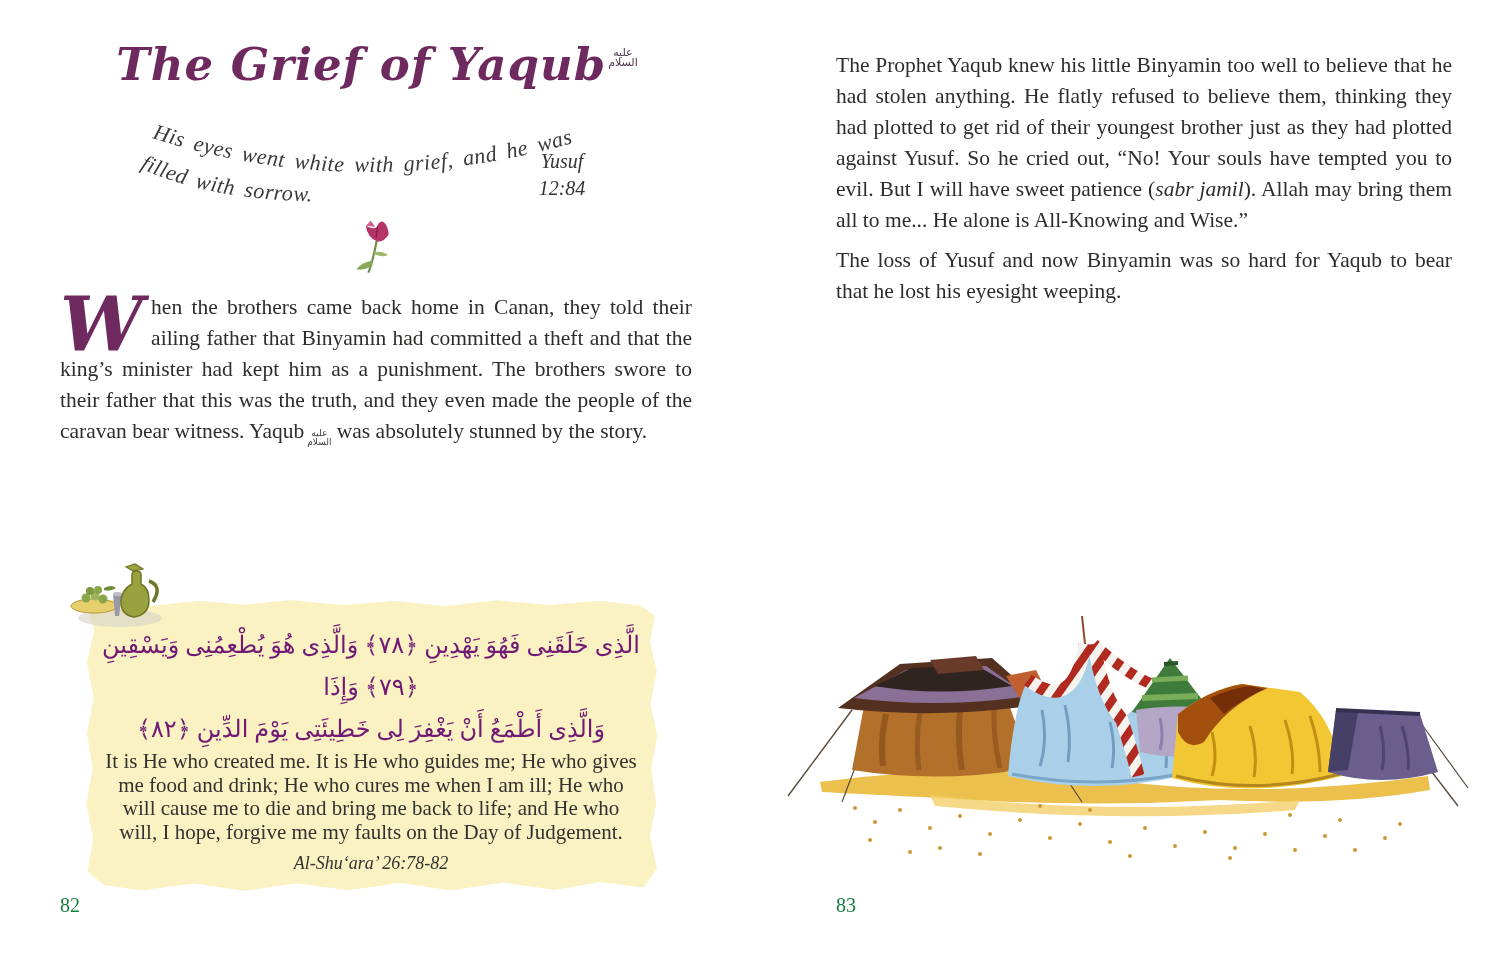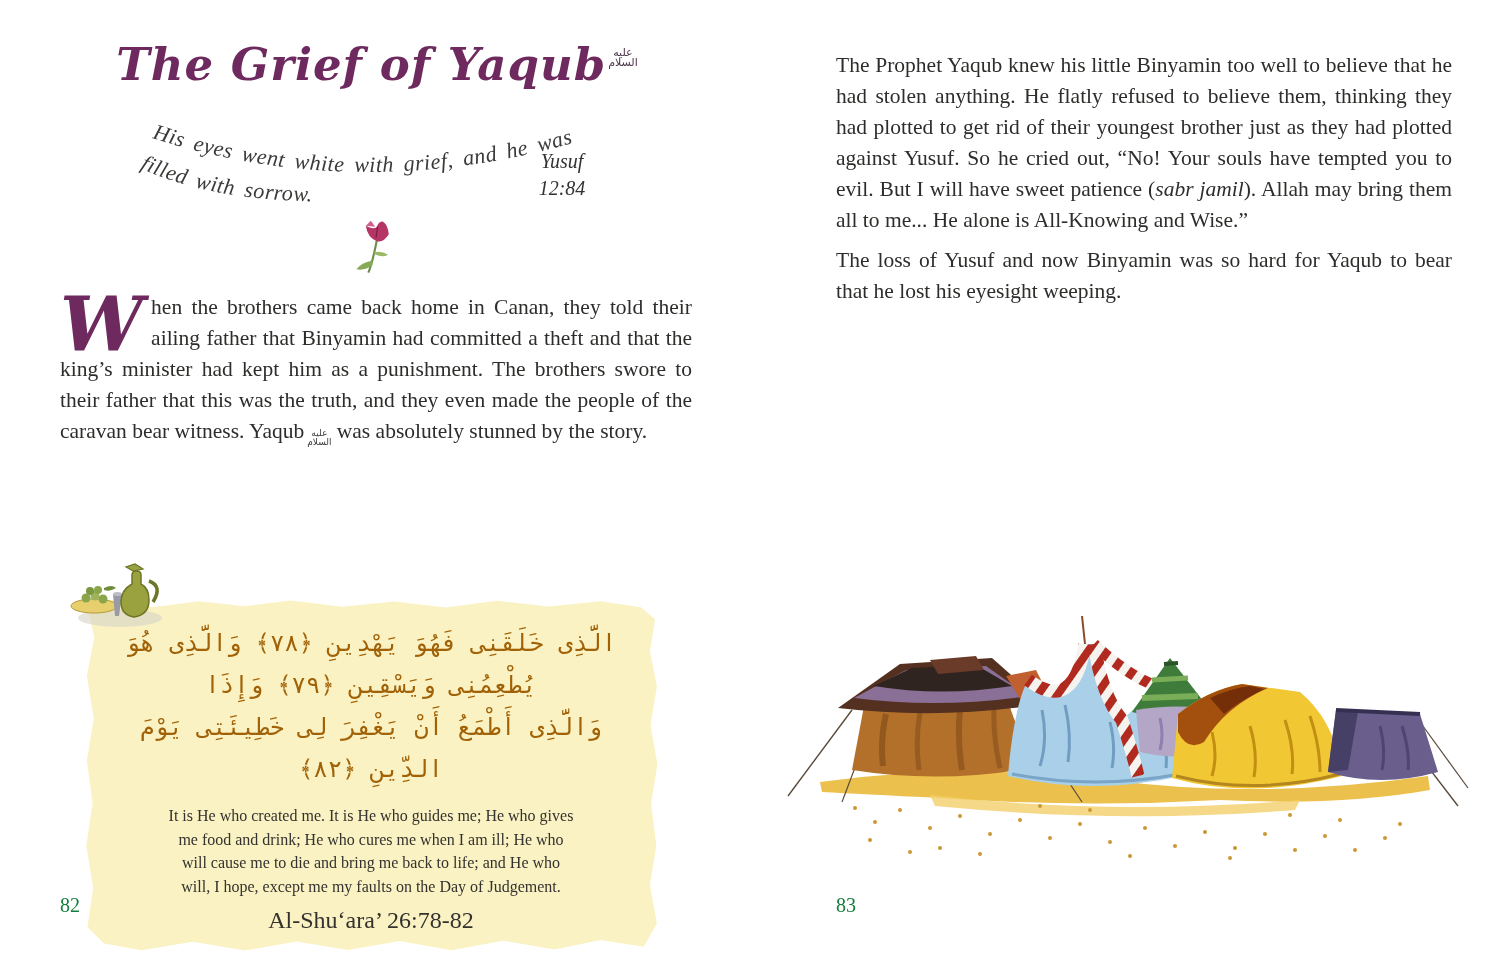--- a/index.html
+++ b/index.html
@@ -47,25 +47,25 @@
   }
   .right-page .para{margin:0 0 9px 0;font-size:21.5px;line-height:31px;}
 
   
   .quran-box{
     position:absolute;left:24px;top:560px;width:574px;box-sizing:border-box;
     background:#faf2c2;padding:26px 16px 18px 16px;text-align:center;
     clip-path:polygon(0.5% 2%,5% 0.6%,12% 2.6%,20% 0.9%,28% 2.3%,36% 0.7%,45% 2.5%,54% 1%,63% 2.7%,72% 0.8%,81% 2.4%,90% 0.9%,97% 2.6%,99.5% 6%,98.6% 15%,99.8% 25%,98.7% 36%,99.9% 47%,98.8% 58%,99.7% 70%,98.6% 81%,99.8% 92%,97.5% 98.5%,90% 96.6%,82% 99.3%,73% 96.8%,64% 99.5%,55% 96.9%,46% 99.4%,37% 97%,28% 99.6%,19% 97.1%,10% 99.5%,3.5% 97.6%,0.6% 93%,1.6% 82%,0.4% 70%,1.5% 58%,0.5% 46%,1.7% 34%,0.5% 22%,1.8% 11%);
   }
   .arabic-line{
-    direction:rtl;font-family:Liberation Mono, monospace;
-    font-size:24px;line-height:42px;color:#a16207;
-  }
-  .translation{margin-top:12px;font-size:16px;line-height:23.5px;color:#33322f;}
-  .citation{margin-top:9px;font-size:24px;color:#33322f;}
+    direction:rtl;font-family:Liberation Serif, serif;
+    font-size:24px;line-height:42px;color:#701a75;
+  }
+  .translation{margin-top:0;font-size:21px;line-height:23.5px;color:#33322f;}
+  .citation{margin-top:9px;font-style:italic;font-size:18px;color:#33322f;}
   .still-life{position:absolute;left:4px;top:518px;}
 
   
   .pagenum{position:absolute;left:0;top:856px;width:100%;text-align:left;font-size:20px;color:#15803d;}
   .right-page .pagenum{top:844px;}
 
   
   .tents{position:absolute;left:-56px;top:560px;}
 </style>
 </head>
@@ -113,21 +113,21 @@
       </span><span> was absolutely stunned by the story.</span>
   </div>
 
   <div class="quran-box">
     <div class="arabic-line">الَّذِى خَلَقَنِى فَهُوَ يَهْدِينِ ﴿٧٨﴾ وَالَّذِى هُوَ يُطْعِمُنِى وَيَسْقِينِ ﴿٧٩﴾ وَإِذَا</div>
     <div class="arabic-line">وَالَّذِى أَطْمَعُ أَنْ يَغْفِرَ لِى خَطِيئَتِى يَوْمَ الدِّينِ ﴿٨٢﴾</div>
     <div class="translation">
       <div>It is He who created me. It is He who guides me; He who gives</div>
       <div>me food and drink; He who cures me when I am ill; He who</div>
       <div>will cause me to die and bring me back to life; and He who</div>
-      <div>will, I hope, except me my faults on the Day of Judgement.</div>
+      <div>will, I hope, forgive me my faults on the Day of Judgement.</div>
     </div>
     <div class="citation">Al-Shu‘ara’ 26:78-82</div>
   </div>
 
   <div class="still-life">
     <svg width="110" height="78" viewBox="0 0 110 78">
       <ellipse cx="56" cy="62" rx="42" ry="9" fill="#d9d6c8" opacity="0.65"></ellipse>
       <ellipse cx="30" cy="50" rx="23" ry="7" fill="#e7cf6e" stroke="#b89a3a" stroke-width="1"></ellipse>
       <circle cx="22" cy="42" r="4.5" fill="#8aa54a"></circle>
         <circle cx="31" cy="40" r="4.5" fill="#9db45c"></circle>

